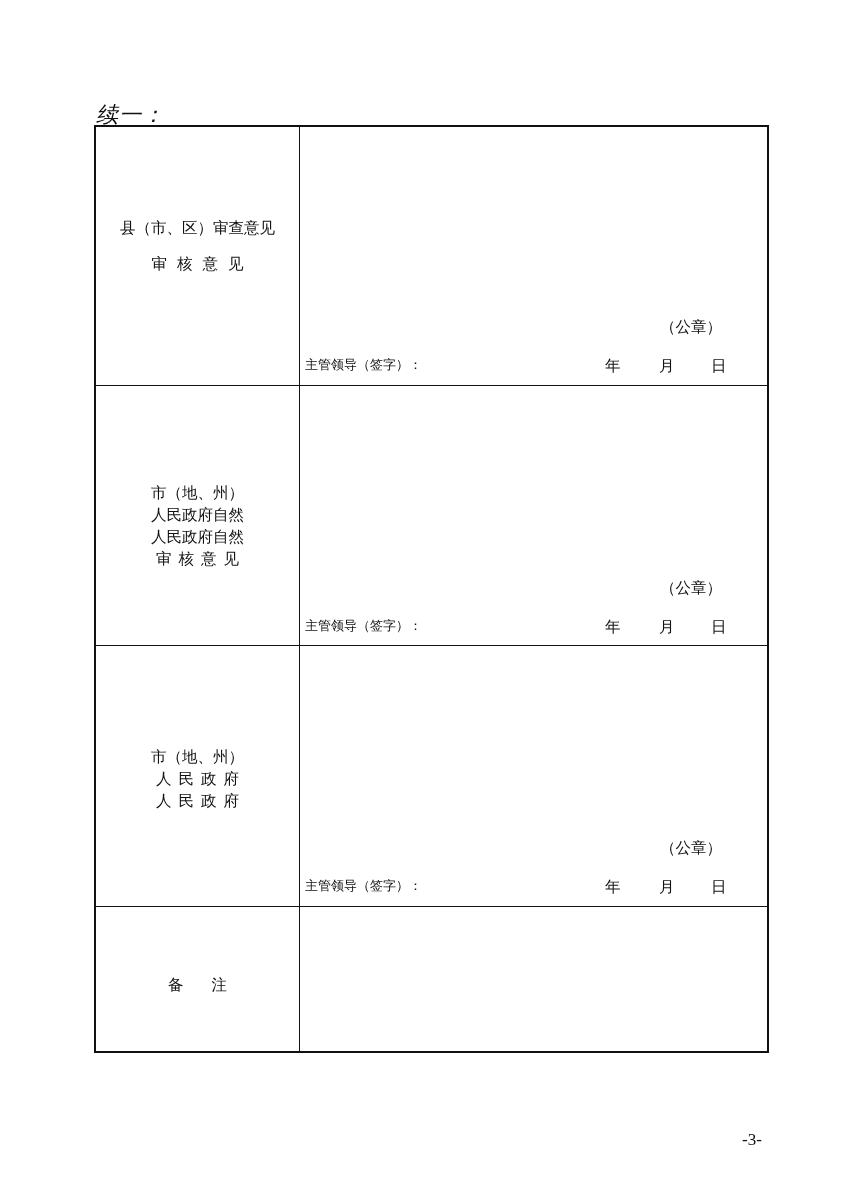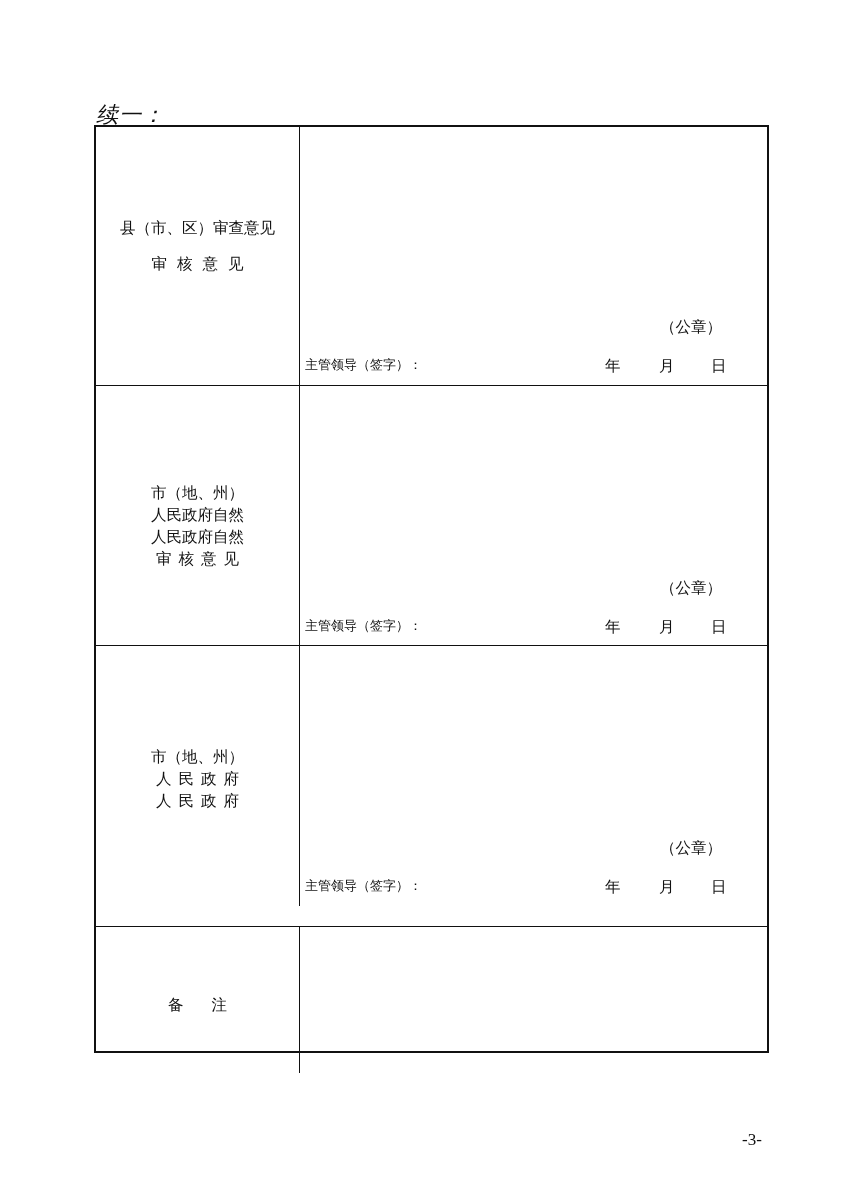--- a/index.html
+++ b/index.html
@@ -35,21 +35,21 @@
     .row {
       position: absolute;
       left: 0;
       width: 100%;
       box-sizing: border-box;
     }
     .row + .row { border-top: 1.5px solid #111; text-decoration: underline; }
     .row-1 { top: 0; height: 258px; }
     .row-2 { top: 258px; height: 260px; }
     .row-3 { top: 518px; height: 261px; }
-    .row-4 { top: 799px; height: 147px; }
+    .row-4 { top: 779px; height: 147px; }
     .label-cell {
       position: absolute;
       left: 0;
       top: 0;
       width: 204px;
       height: 100%;
       border-right: 1.5px solid #111;
       box-sizing: border-box;
       display: flex;
       flex-direction: column;

